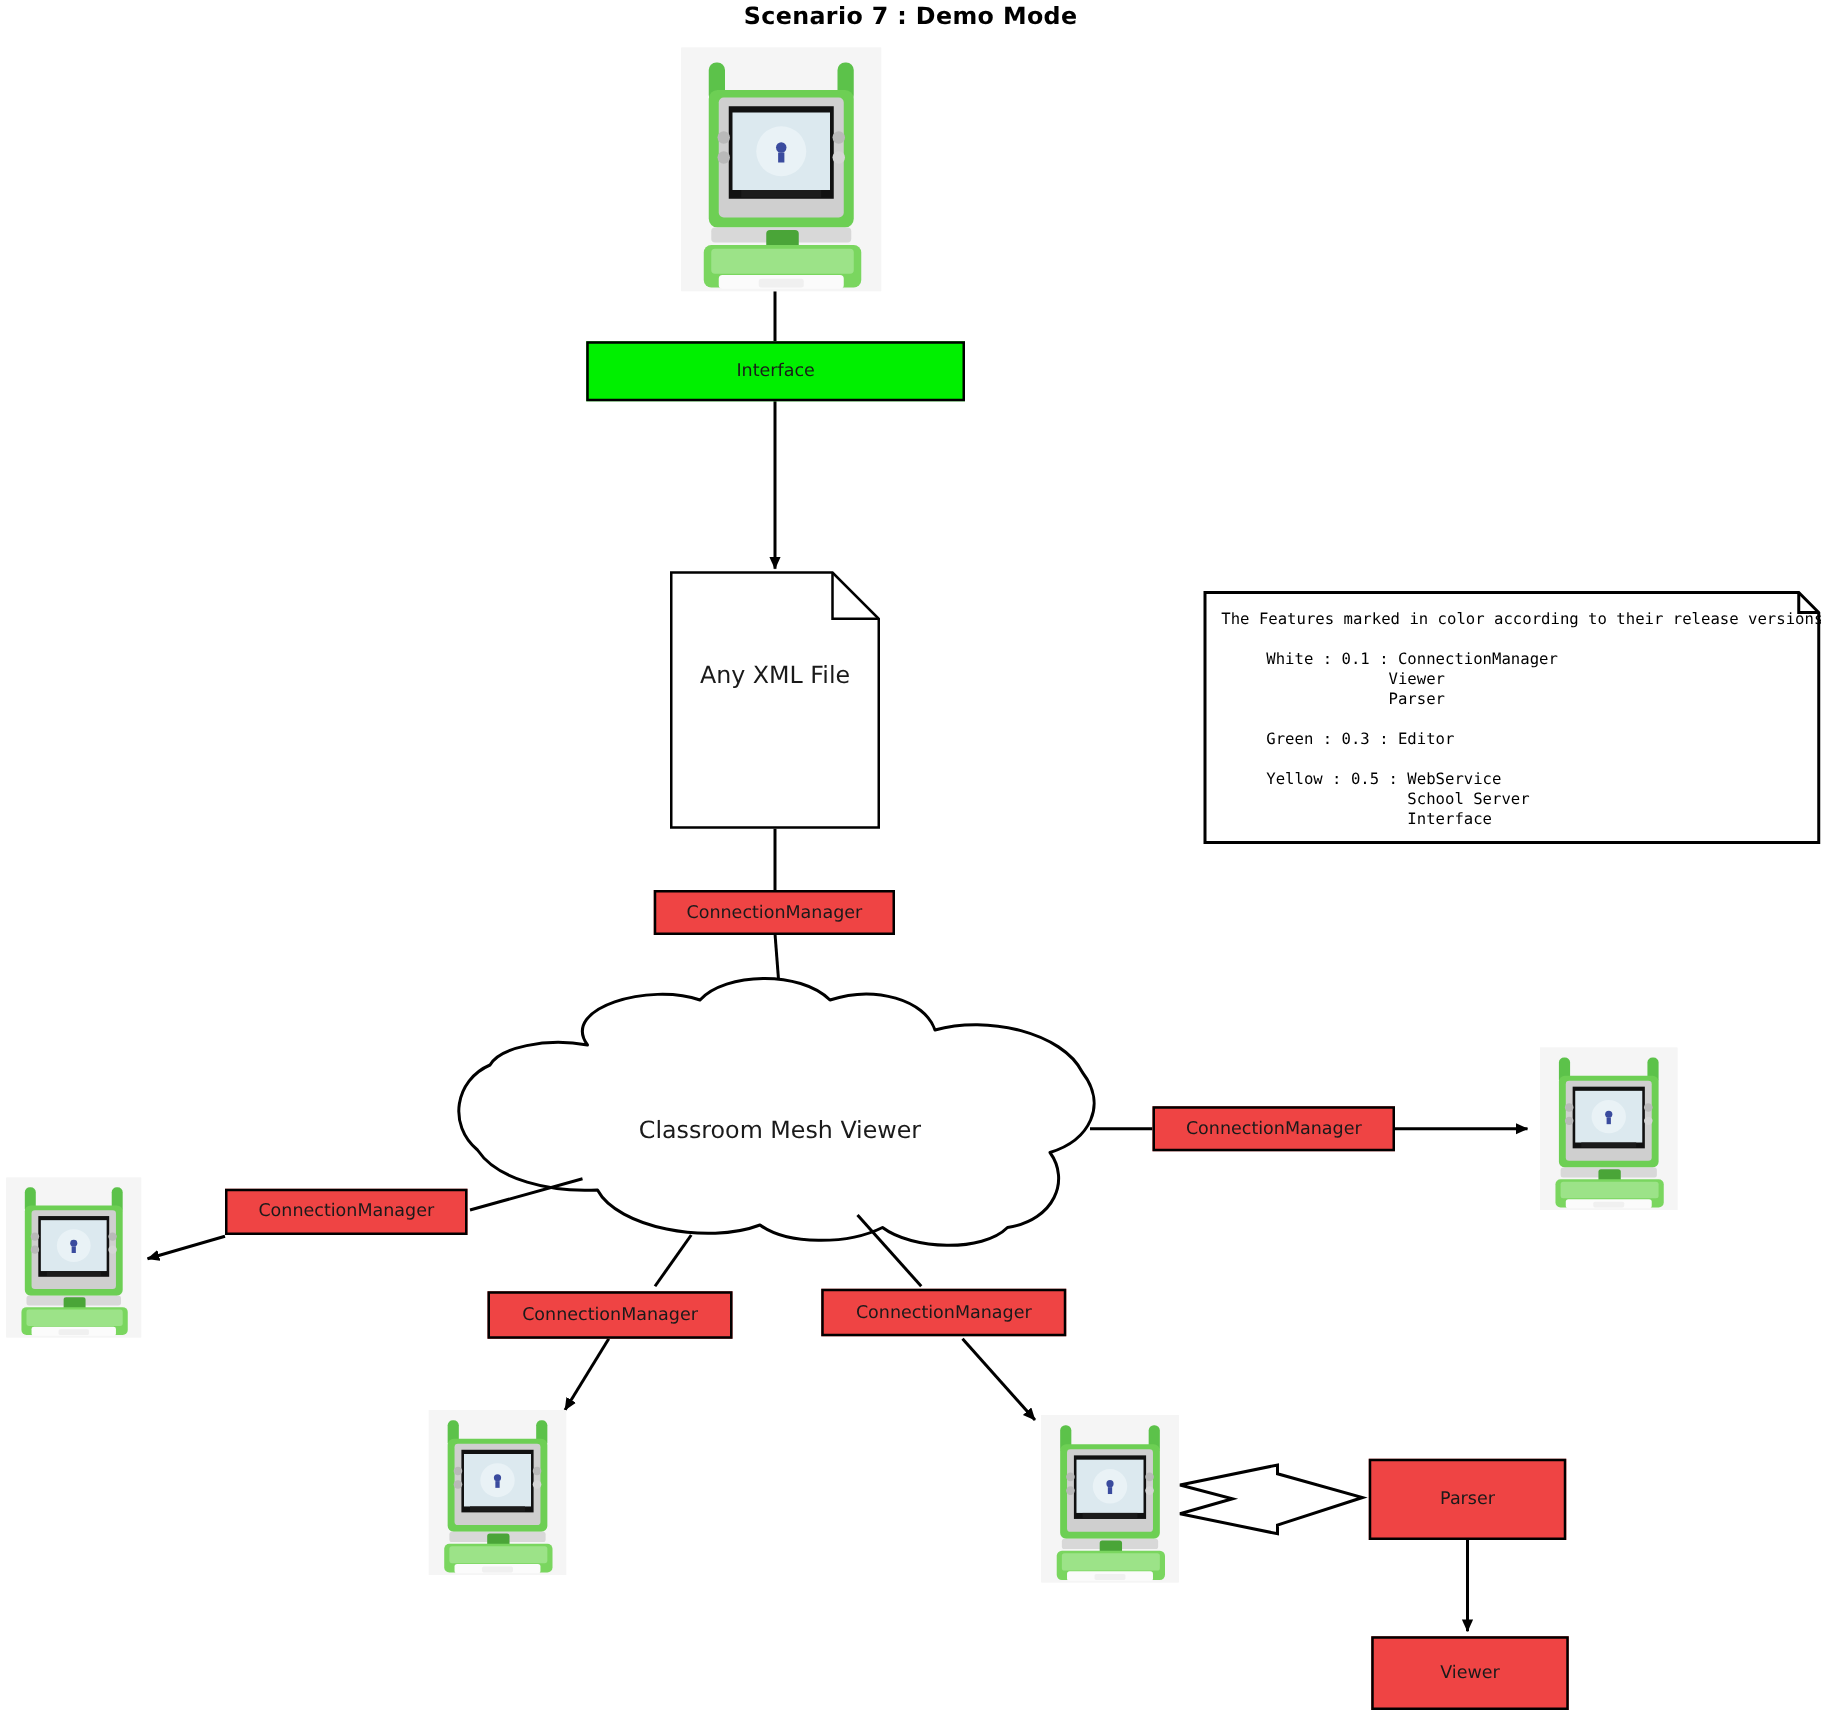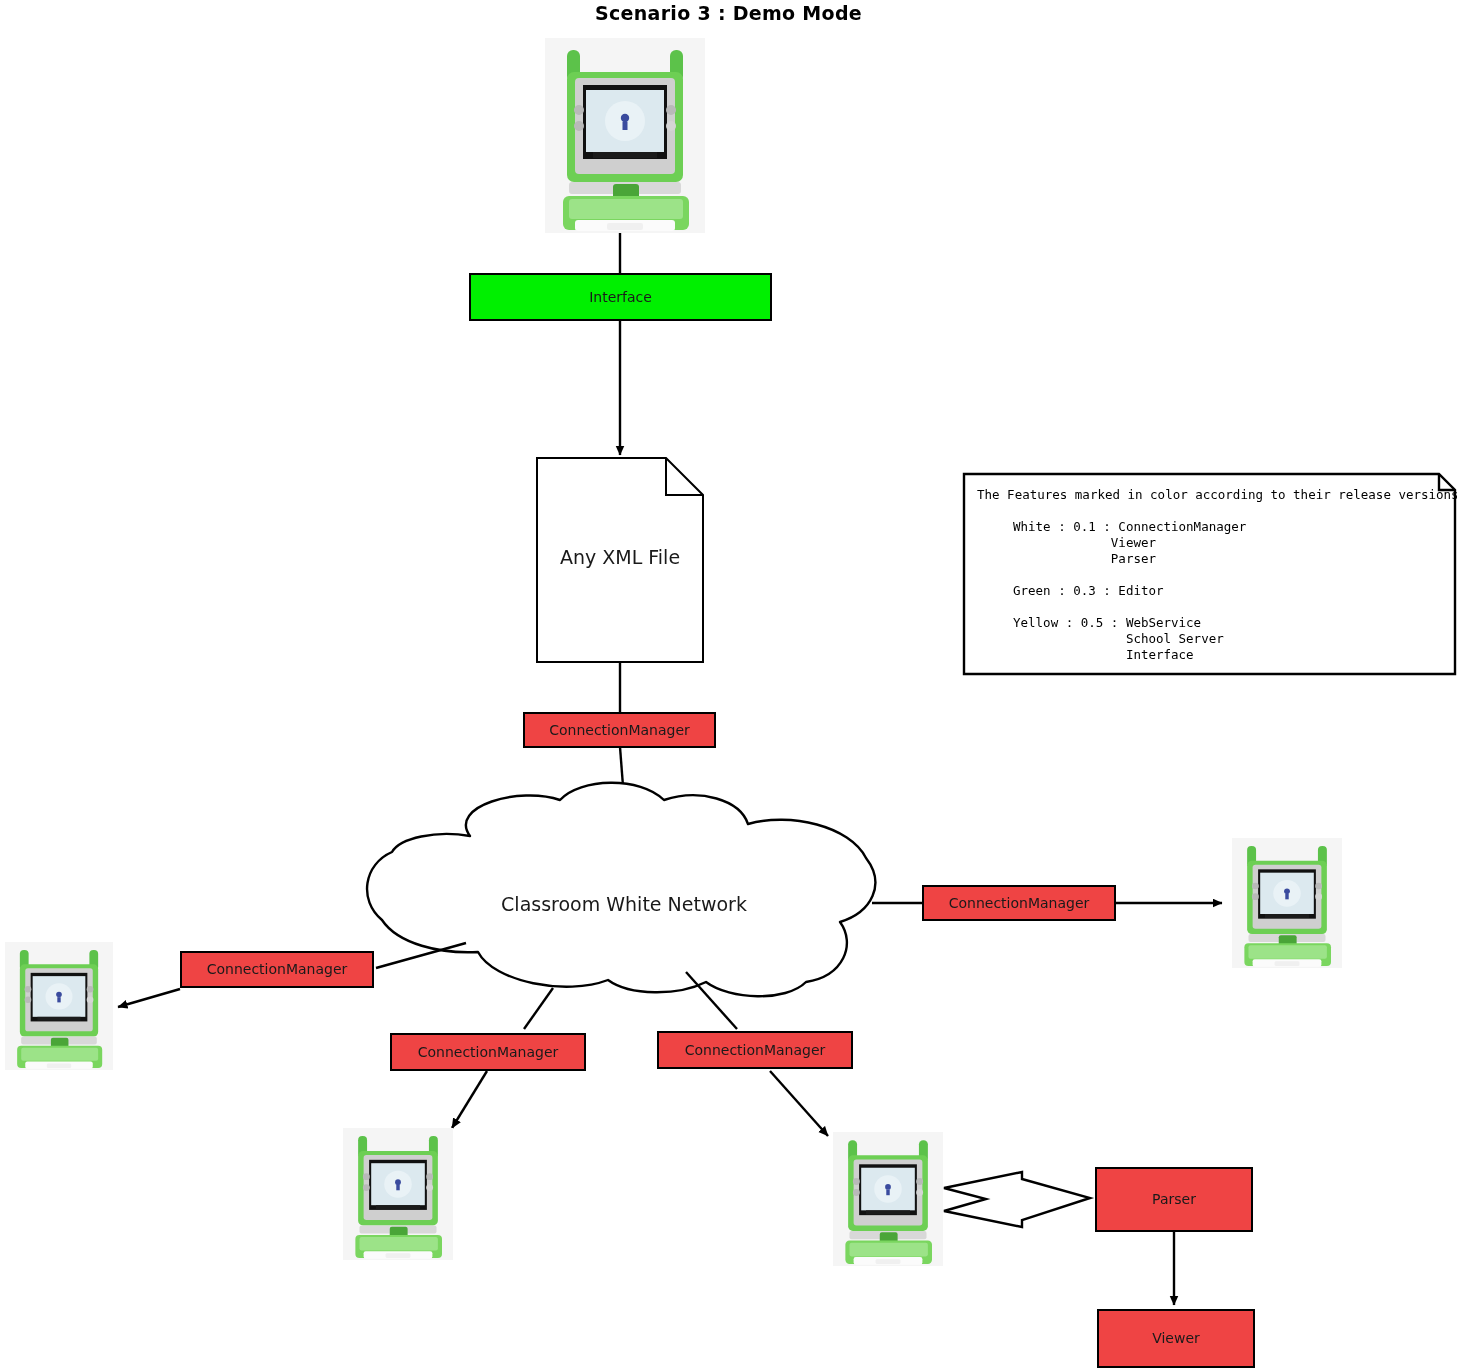--- a/index.html
+++ b/index.html
@@ -80,21 +80,21 @@
     position: absolute;
     background: #f4f4f4;
   }
   .laptop svg { display: block; width: 100%; height: 100%; }
 </style>
 </head>
 <body>
 
 <div id="canvas">
 
-  <div class="diagram-title">Scenario 3 : Demo Mode</div>
+  <div class="diagram-title">Scenario 7 : Demo Mode</div>
 
   <svg class="shape-layer" viewBox="0 0 1457 1368">
     <defs>
       <marker id="arrowFilled" markerWidth="12" markerHeight="12" refX="9.5" refY="4.5" orient="auto" markerUnits="userSpaceOnUse">
         <path d="M0,0 L10,4.5 L0,9 z" fill="#000"></path>
       </marker>
     </defs>
 
     <line x1="620" y1="233" x2="620" y2="273" stroke="#000" stroke-width="2.4"></line>
 
@@ -272,27 +272,27 @@
       <rect x="24" y="161" width="114" height="20" rx="3" fill="#9ce388"></rect>
       <rect x="30" y="182" width="100" height="11" rx="3" fill="#fbfbfb"></rect>
       <rect x="62" y="185" width="36" height="7" rx="2" fill="#f0f0f0"></rect>
     </svg>
   </div>
 
   <div class="node-box node-interface" style="left:469px; top:273px; width:303px; height:48px;">
     <span>Interface</span>
   </div>
 
-  <div class="shape-label node-big-label" style="left:537px; top:546px; width:166px;">Any XML File</div>
+  <div class="shape-label node-big-label" style="left:537px; top:529px; width:166px;">Any XML File</div>
 
   <div class="node-box" style="left:523px; top:712px; width:193px; height:36px;">
     <span>ConnectionManager</span>
   </div>
 
-  <div class="shape-label" style="left:424px; top:893px; width:400px; font-size:19px;">Classroom White Network</div>
+  <div class="shape-label" style="left:424px; top:893px; width:400px; font-size:19px;">Classroom Mesh Viewer</div>
 
   <div class="node-box" style="left:922px; top:885px; width:194px; height:36px;">
     <span>ConnectionManager</span>
   </div>
 
   <div class="node-box" style="left:180px; top:951px; width:194px; height:37px;">
     <span>ConnectionManager</span>
   </div>
 
   <div class="node-box" style="left:390px; top:1033px; width:196px; height:38px;">

